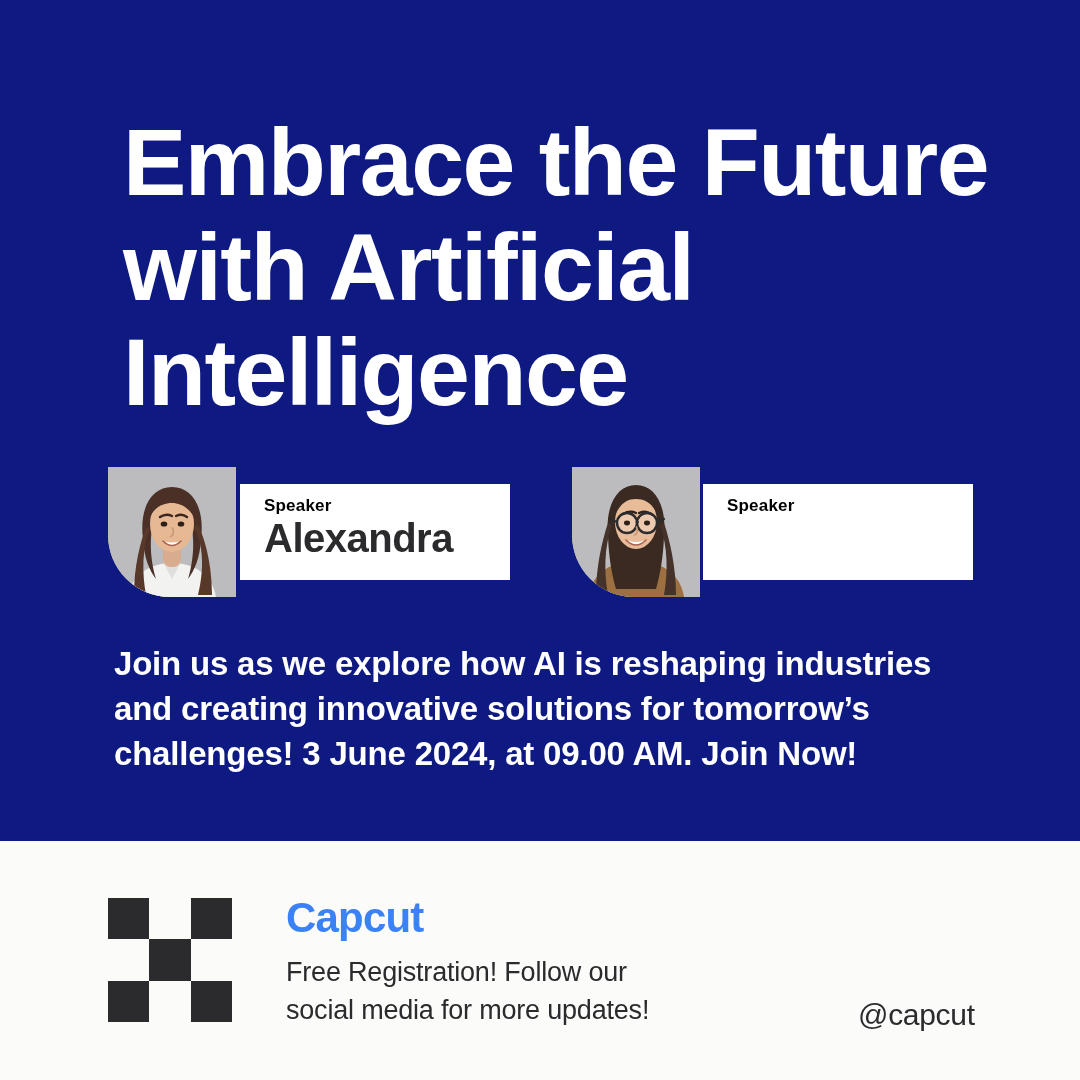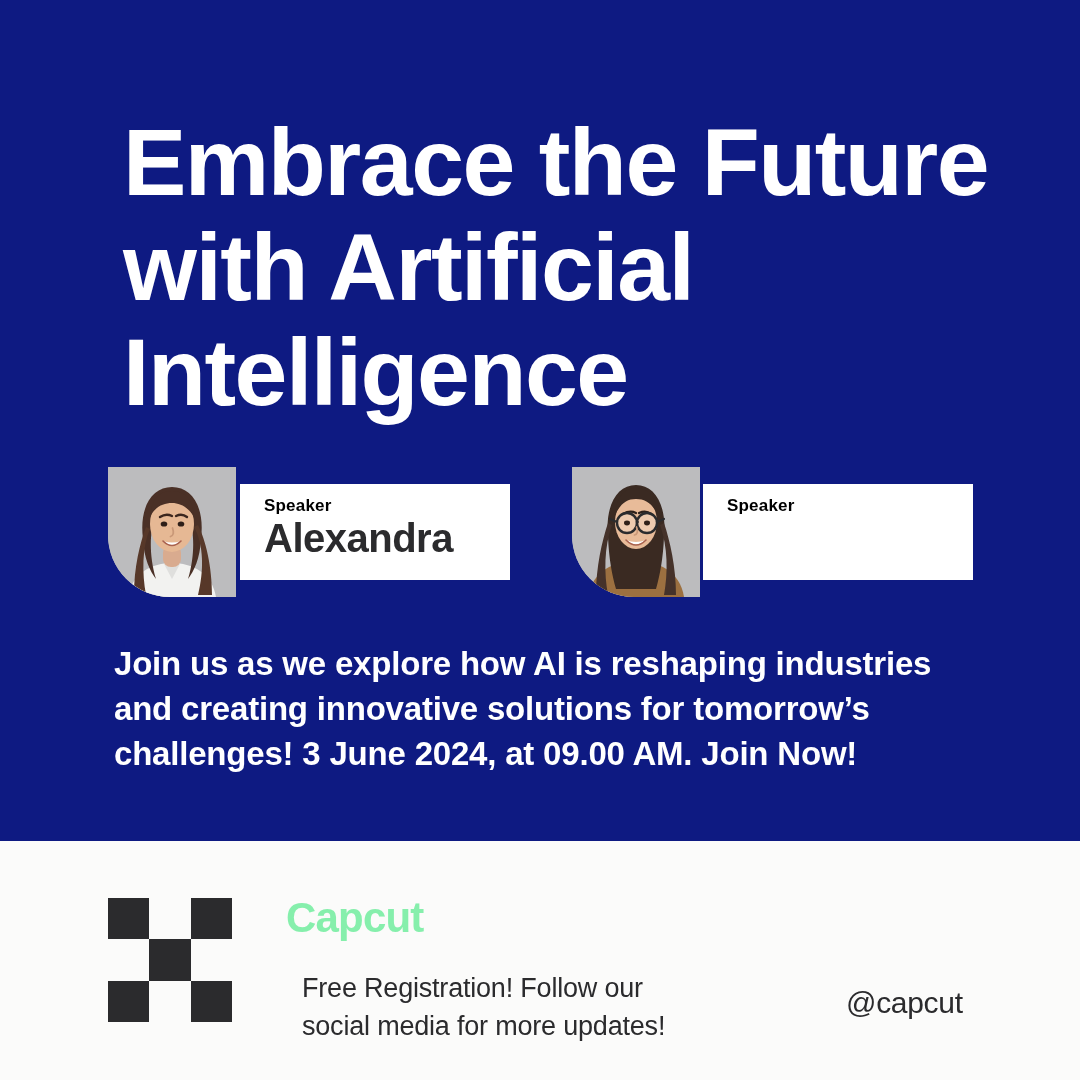--- a/index.html
+++ b/index.html
@@ -124,45 +124,45 @@
     grid-template-rows: repeat(3, 1fr);
   }
   .logo-cell { background: transparent; }
   .logo-cell.on { background: #2b2b2d; }
 
   .brand-name {
     position: absolute;
     left: 286px;
     top: 893px;
     margin: 0;
-    color: #86efac;
+    color: #3b82f6;
     font-size: 42px;
     line-height: 50px;
     font-weight: bold;
     letter-spacing: -0.8px;
   }
 
   .brand-tagline {
     position: absolute;
     left: 286px;
     top: 953px;
-    margin: 16px;
+    margin: 0;
     width: 460px;
     color: #2b2b2d;
     font-size: 27px;
     line-height: 38px;
     letter-spacing: -0.2px;
     white-space: pre-line;
   }
 
   .handle {
     position: absolute;
     left: 846px;
     top: 985px;
-    margin: 0;
+    margin: 12px;
     color: #2b2b2d;
     font-size: 30px;
     line-height: 36px;
     letter-spacing: -0.3px;
   }
 </style>
 </head>
 <body>
 
 <div class="poster">

